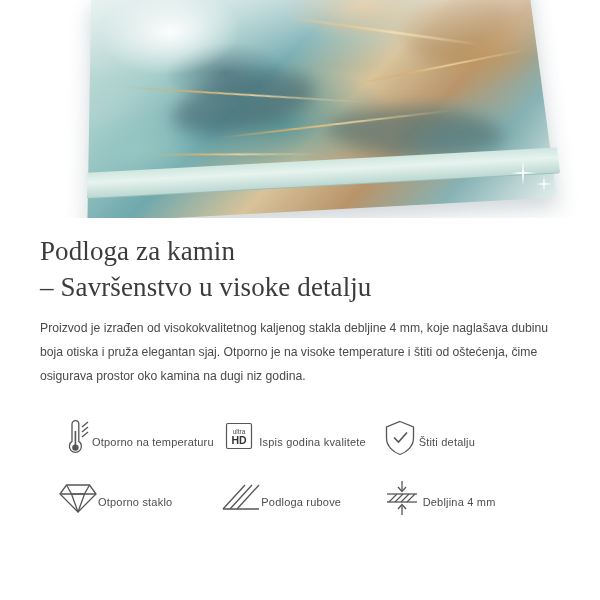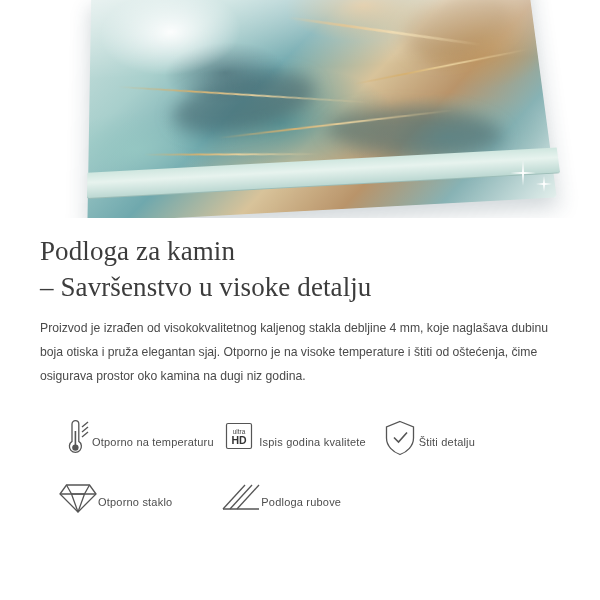--- a/index.html
+++ b/index.html
@@ -246,16 +246,30 @@
           <svg width="42" height="34" viewBox="0 0 42 34" fill="none" stroke="#555" stroke-width="1.3">
             <path d="M4 28 L26 4"></path>
             <path d="M11 28 L33 4"></path>
             <path d="M18 28 L40 4"></path>
             <path d="M4 28 L40 28" stroke-width="1.3"></path>
           </svg>
         </div>
         <div class="feature-label">Podloga rubove</div>
       </div>
 
+      <div class="feature">
+        <div class="feature-icon">
+          <svg width="42" height="38" viewBox="0 0 42 38" fill="none" stroke="#555" stroke-width="1.3">
+            <line x1="21" y1="2" x2="21" y2="11"></line>
+            <path d="M17 8 L21 12.5 L25 8"></path>
+            <line x1="21" y1="36" x2="21" y2="27"></line>
+            <path d="M17 30 L21 25.5 L25 30"></path>
+            <line x1="6" y1="15" x2="36" y2="15"></line>
+            <line x1="6" y1="23" x2="36" y2="23"></line>
+            <path d="M8 23 L16 15 M14 23 L22 15 M20 23 L28 15 M26 23 L34 15" stroke-width="1.1"></path>
+          </svg>
+        </div>
+        <div class="feature-label">Debljina 4 mm</div>
+      </div>
 
     </div>
   </div>
 </div>
 
 </body></html>

